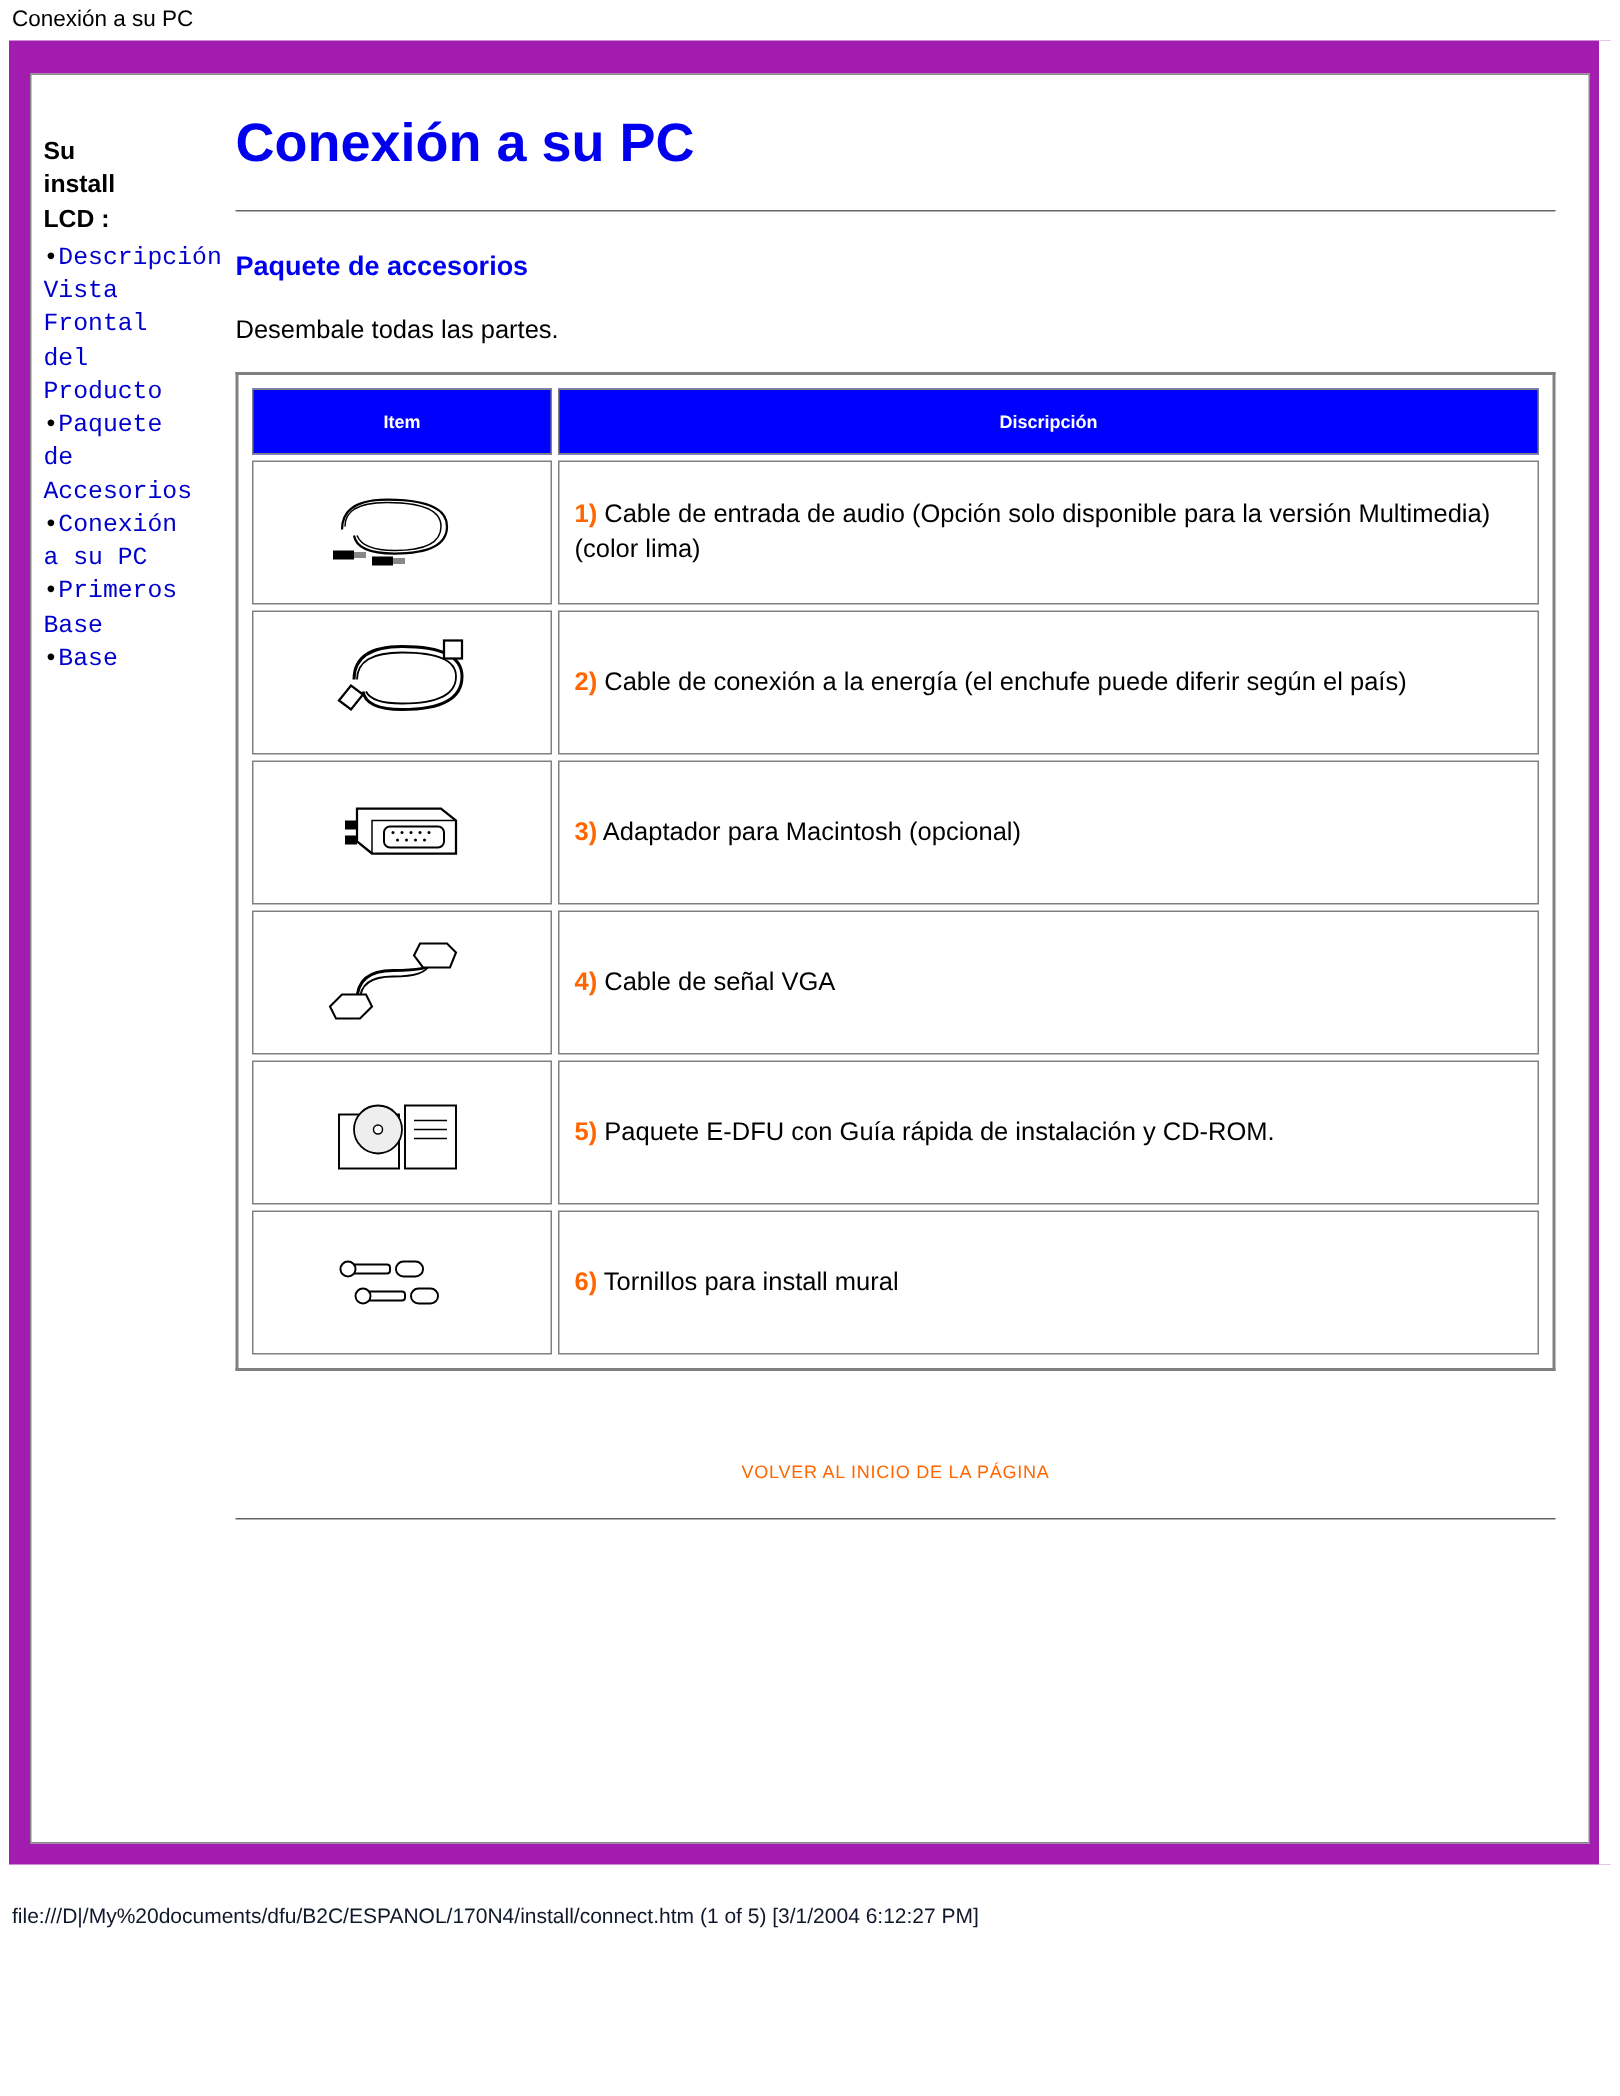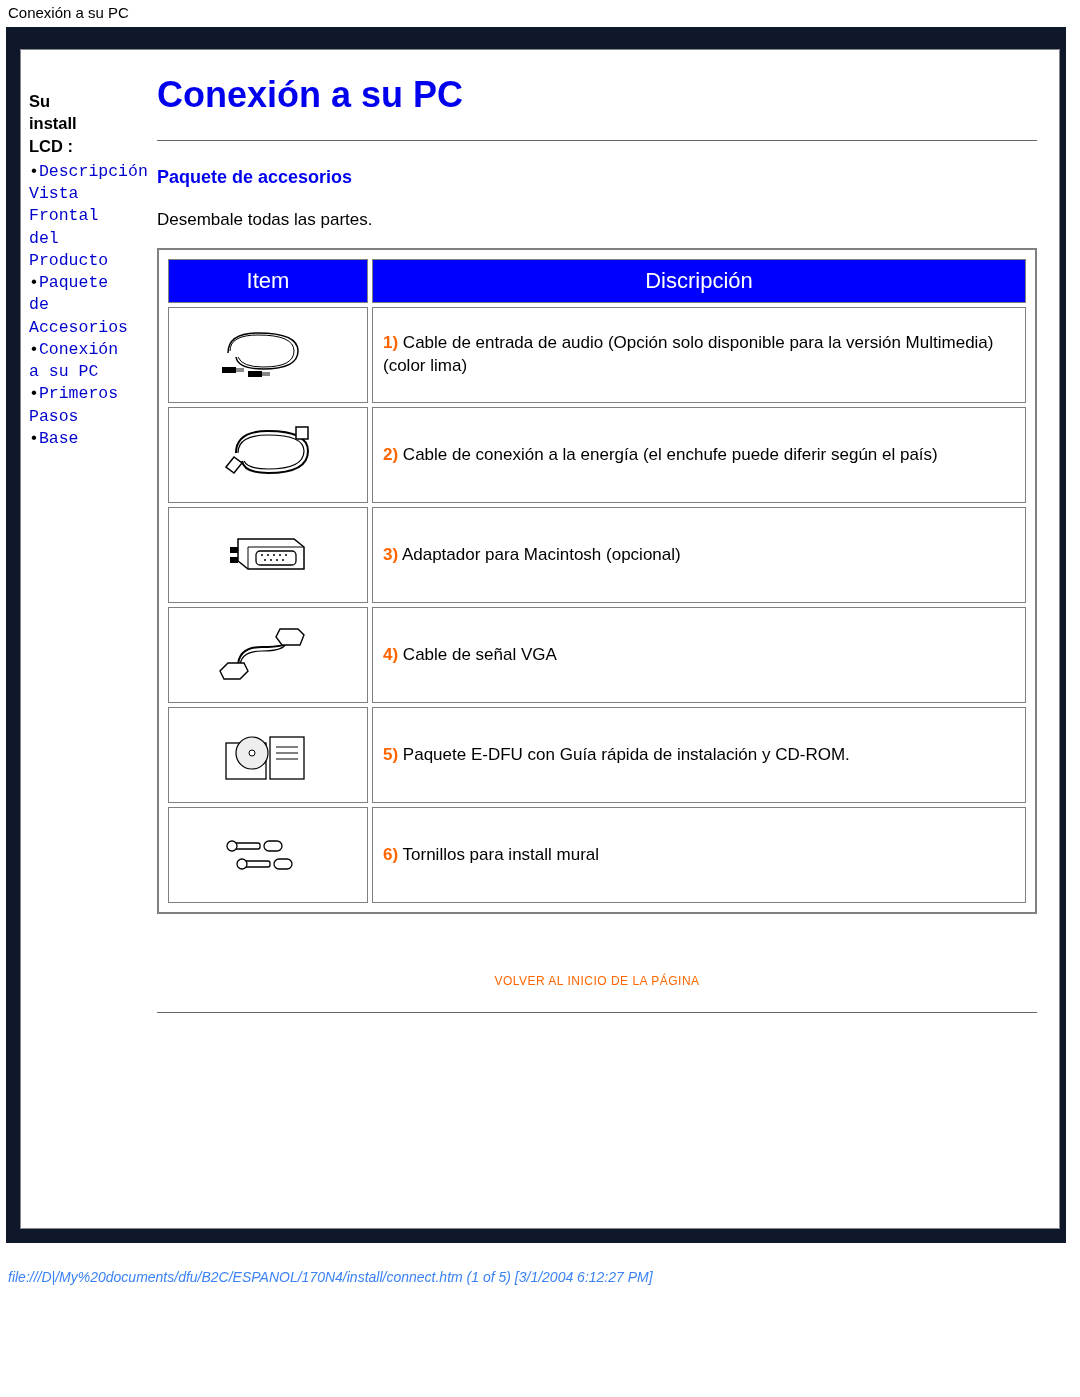--- a/index.html
+++ b/index.html
@@ -10,21 +10,21 @@
     background: #fff;
     color: #000;
   }
   .header-text {
     padding: 4px 8px;
     font-size: 15px;
     color: #000;
   }
   .outer-frame {
     margin: 2px 6px 0 6px;
-    background: #0f172a;
+    background: #a21caf;
     padding-top: 22px;
     padding-left: 14px;
     padding-right: 14px;
     padding-bottom: 14px;
     position: relative;
   }
   .scroll-gap {
     position: absolute;
     right: 0;
     top: 0;
@@ -92,23 +92,23 @@
     border-collapse: separate;
     border-spacing: 4px;
   }
   table.inner-table td, table.inner-table th {
     border: 1px solid #808080;
     padding: 6px 10px;
   }
   table.inner-table th {
     background: #0000ff;
     color: #fff;
-    font-weight: normal;
+    font-weight: bold;
     text-align: center;
-    font-size: 22px;
+    font-size: 12px;
     height: 44px;
   }
   table.inner-table td.icon-cell {
     width: 200px;
     text-align: center;
     vertical-align: middle;
     height: 96px;
   }
   table.inner-table td.desc-cell {
     font-size: 17px;
@@ -127,43 +127,42 @@
     text-decoration: none;
   }
   hr.sep2 {
     border: none;
     border-top: 1px solid #666;
     margin: 0;
   }
   .footer-line {
     font-size: 14px;
     padding: 26px 24px 6px 8px;
-    color: #3b82f6;
-    font-style: italic;
+    color: #0f172a;
   }
 </style>
 </head>
 <body>
 
 <div class="header-text">Conexión a su PC</div>
 
 <div class="outer-frame">
   <div class="scroll-gap"></div>
   <div class="content-frame">
 
     <div class="sidebar">
       <div class="sidebar-title">
         <span>Su</span><br>
         <span>install</span><br>
         <span>LCD</span><span> : </span>
       </div>
       <div class="item"><span class="bullet">•</span><a href="#">Descripción Vista Frontal del Producto</a></div>
       <div class="item"><span class="bullet">•</span><a href="#">Paquete de Accesorios</a></div>
       <div class="item"><span class="bullet">•</span><a href="#">Conexión a su PC</a></div>
-      <div class="item"><span class="bullet">•</span><a href="#">Primeros Pasos</a></div>
+      <div class="item"><span class="bullet">•</span><a href="#">Primeros Base</a></div>
       <div class="item"><span class="bullet">•</span><a href="#">Base</a></div>
     </div>
 
     <div class="main">
       <h1 class="page-title">Conexión a su PC</h1>
       <hr class="sep">
       <div class="section-heading">Paquete de accesorios</div>
       <p class="intro-line">Desembale todas las partes.</p>
 
       <table class="outer-table">

